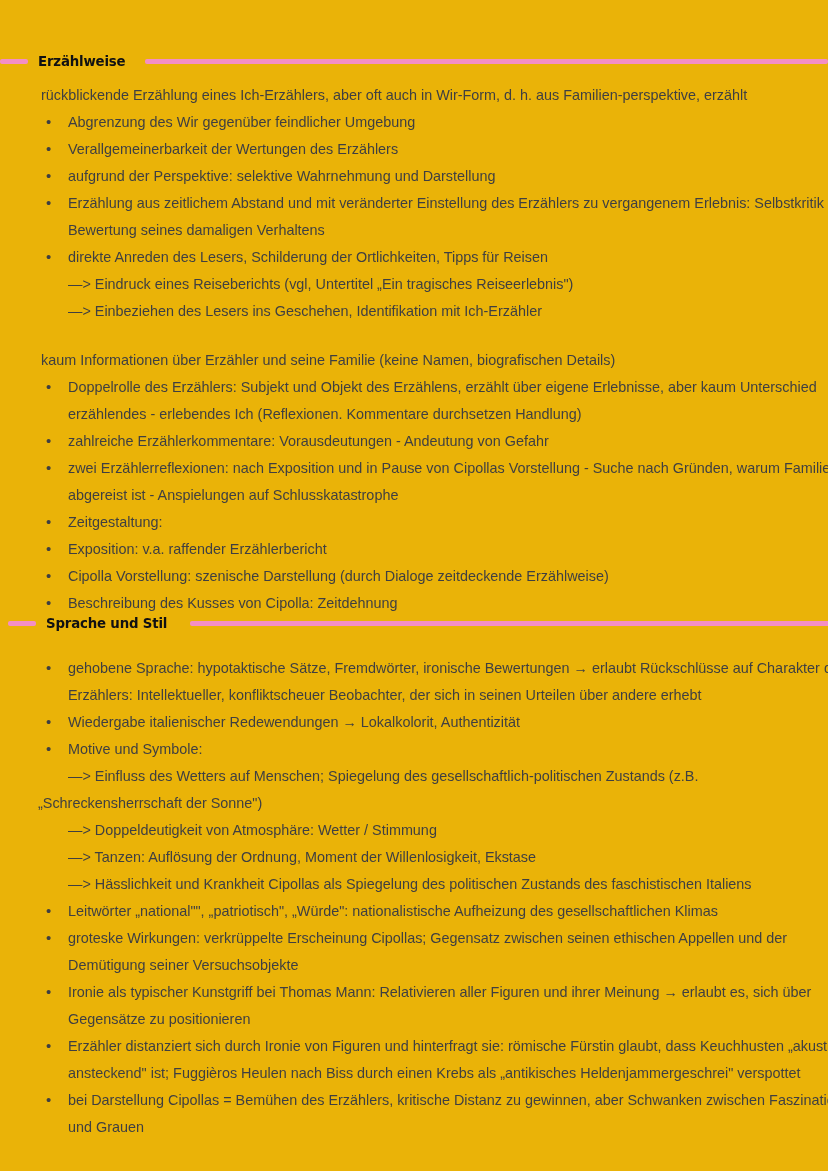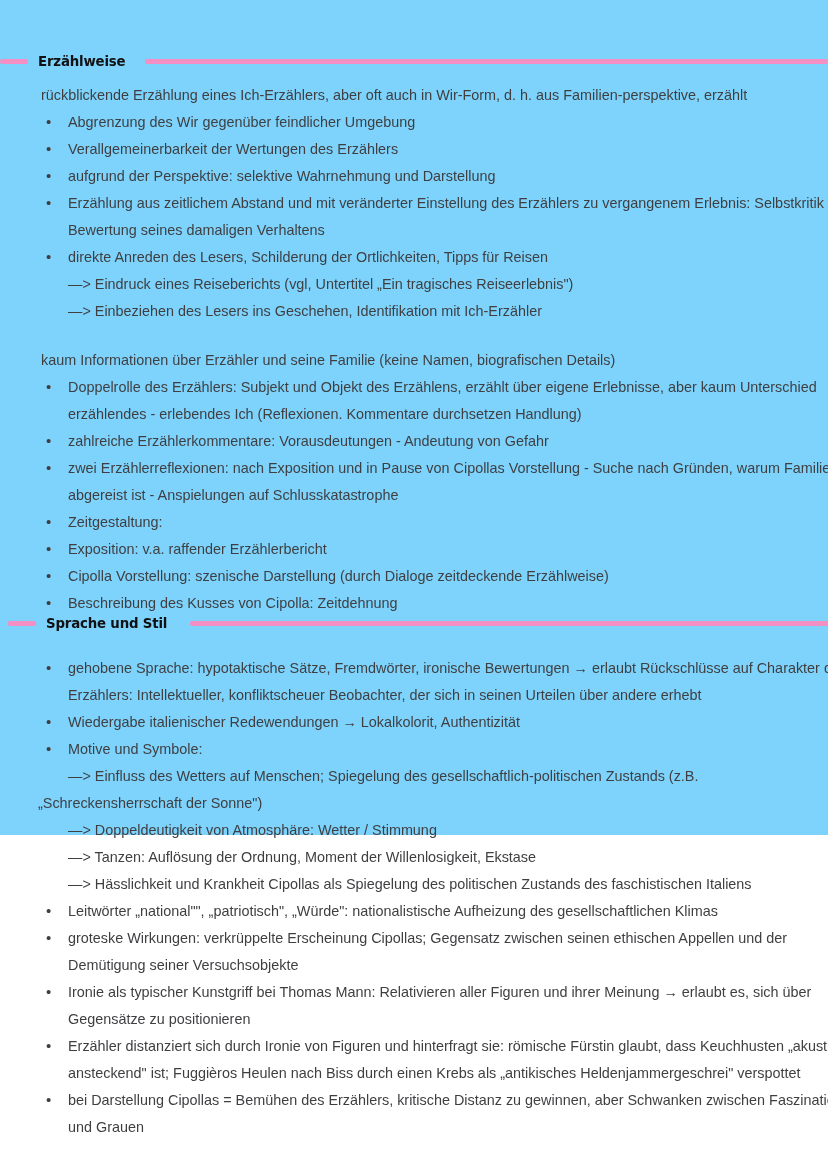--- a/index.html
+++ b/index.html
@@ -12,22 +12,22 @@
     height: 1171px;
     font-family: "Liberation Sans", sans-serif;
     color: #3a3a3c;
     -webkit-font-smoothing: antialiased;
     overflow: hidden;
   }
 
   .page {
     position: relative;
     width: 828px;
-    height: 835px;
-    background: #7dd3fc;
+    height: 1171px;
+    background: #eab308;
     box-sizing: border-box;
   }
 
   
   .section-head {
     display: flex;
     align-items: center;
     width: 100%;
     height: 26px;
     gap: 0;

